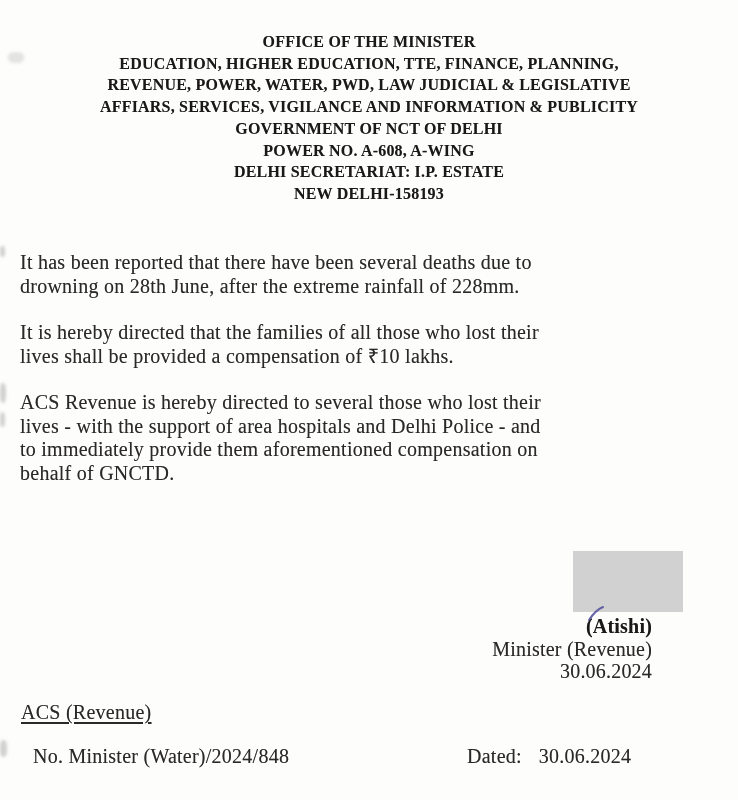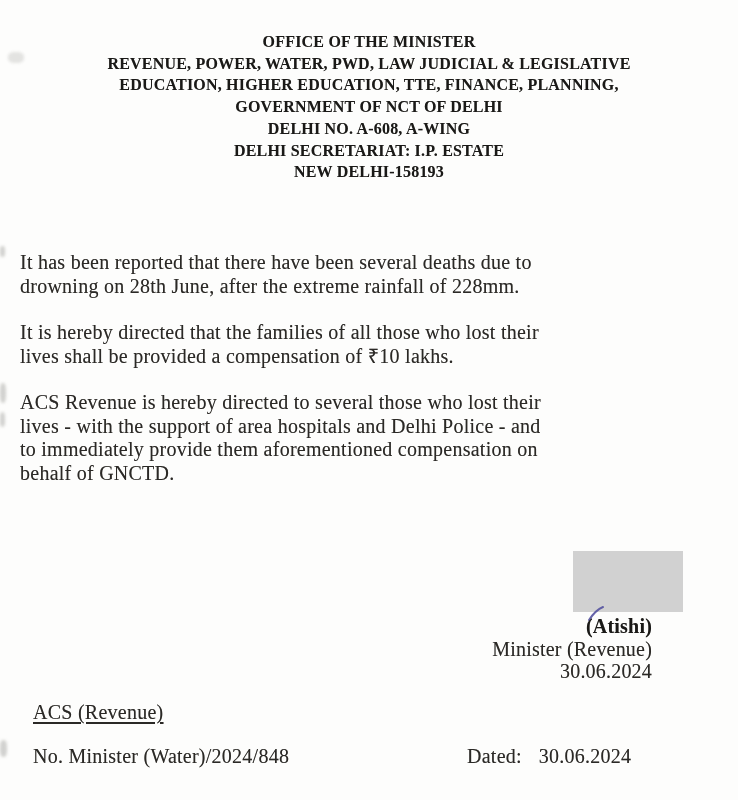--- a/index.html
+++ b/index.html
@@ -41,21 +41,21 @@
   
   .sig{
     position:absolute;top:615px;right:86px;
     text-align:right;
     font-size:20px;line-height:22.6px;letter-spacing:.2px;
     white-space:nowrap;
   }
   .sig-name{font-weight:bold;color:var(--heading-text,#1a1917);}
   
   .addressee{
-    position:absolute;left:33px;top:701px;
+    position:absolute;left:21px;top:701px;
     font-size:20px;letter-spacing:.25px;
     text-decoration:underline;
     text-decoration-thickness:1.5px;
     text-underline-offset:3px;
     white-space:nowrap;
   }
   .ref-no{
     position:absolute;left:33px;top:745px;
     font-size:20px;letter-spacing:.25px;white-space:nowrap;
   }
@@ -75,24 +75,25 @@
   .a4{left:0px;top:740px;width:7px;height:17px;}
   .a5{left:8px;top:52px;width:16px;height:11px;opacity:.6;}
 </style>
 </head>
 <body>
 
 <div class="page">
 
   <header class="letterhead">
     <div>OFFICE OF THE MINISTER</div>
+    <div>EDUCATION, HIGHER EDUCATION, TTE, FINANCE, PLANNING,</div>
     <div>REVENUE, POWER, WATER, PWD, LAW JUDICIAL &amp; LEGISLATIVE</div>
-    <div>EDUCATION, HIGHER EDUCATION, TTE, FINANCE, PLANNING,</div>
+    <div>AFFIARS, SERVICES, VIGILANCE AND INFORMATION &amp; PUBLICITY</div>
     <div>GOVERNMENT OF NCT OF DELHI</div>
-    <div>DELHI NO. A-608, A-WING</div>
+    <div>POWER NO. A-608, A-WING</div>
     <div>DELHI SECRETARIAT: I.P. ESTATE</div>
     <div>NEW DELHI-158193</div>
   </header>
 
   <main class="letter-body">
     <p>
       <span class="line">It has been reported that there have been several deaths due to</span><br>
       <span class="line">drowning on 28th June, after the extreme rainfall of 228mm.</span>
     </p>
     <p>

